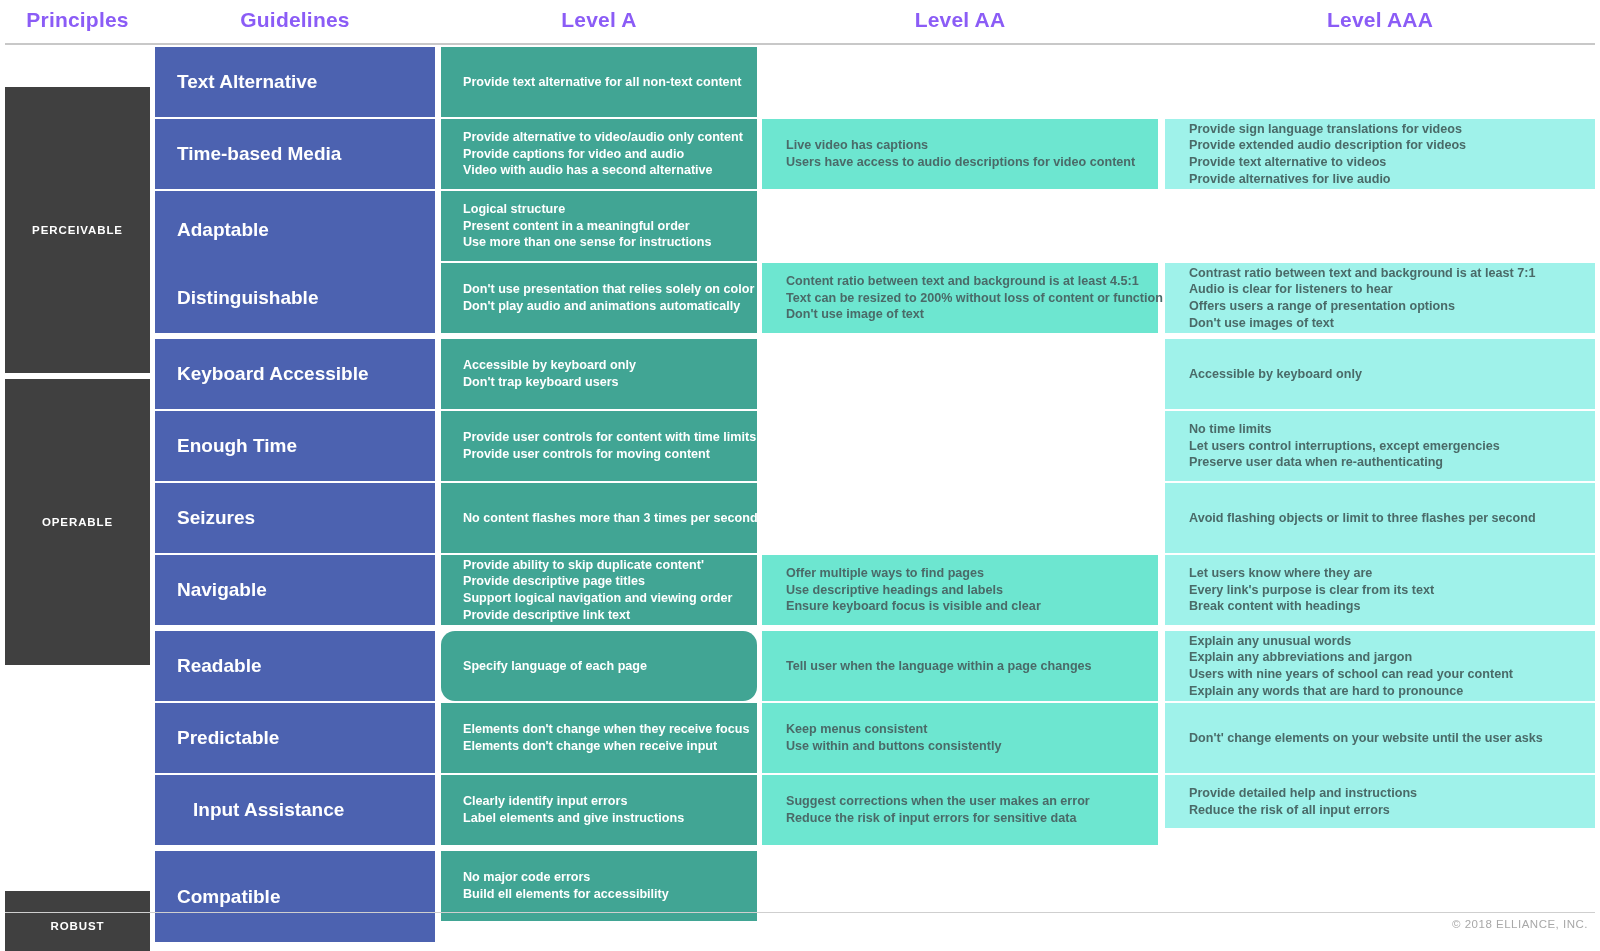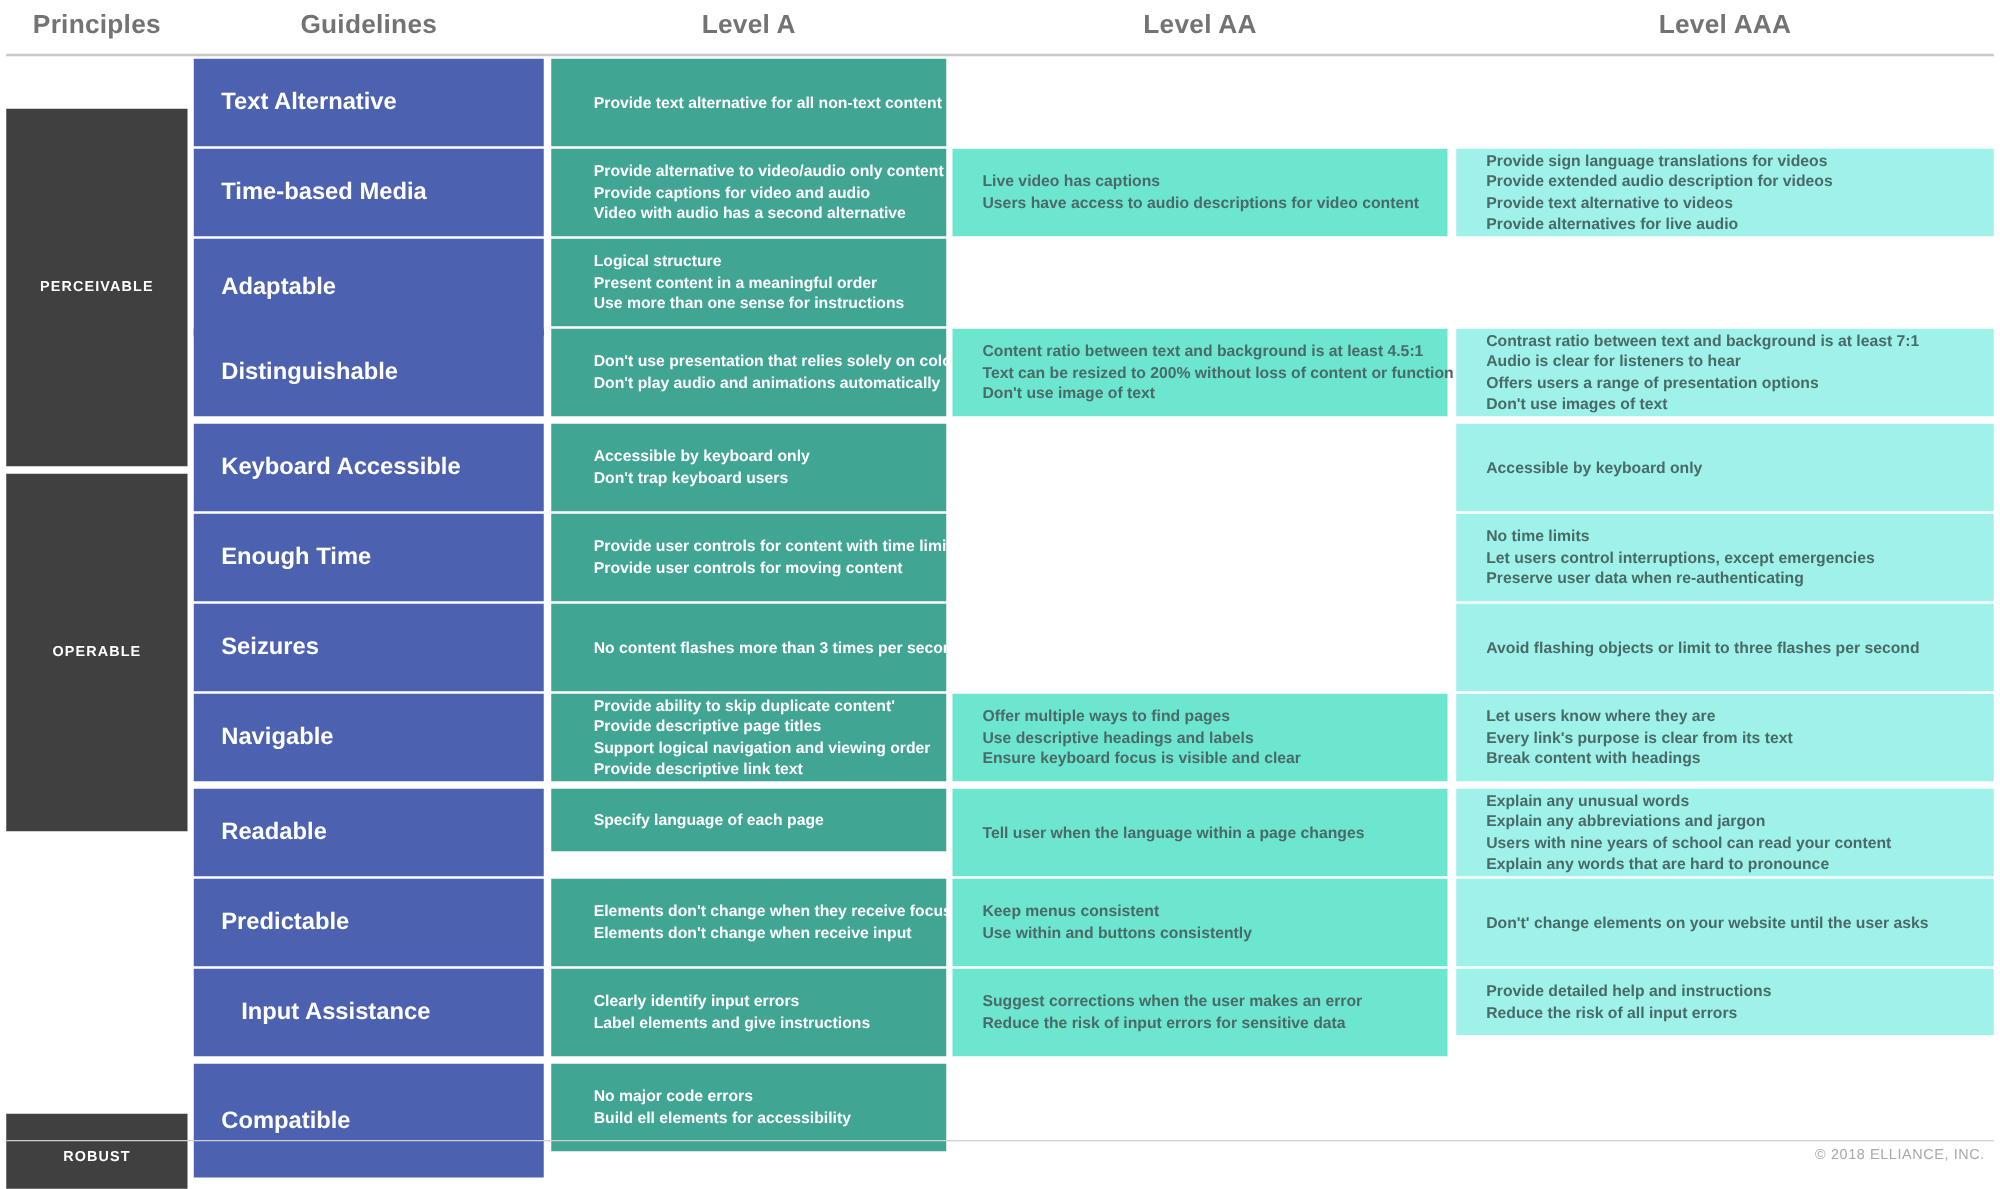--- a/index.html
+++ b/index.html
@@ -4,21 +4,21 @@
 <style>
   * { margin:0; padding:0; box-sizing:border-box; }
   html,body { width:1600px; height:951px; background:#ffffff;
     font-family:"Liberation Sans", sans-serif; overflow:hidden; }
 
   #sheet { position:relative; width:1600px; height:951px; background:#fff; }
 
   
   .hdr { position:absolute; top:0; left:0; width:1600px; height:45px; }
   .hdr-cell { position:absolute; top:8px; text-align:center;
-    font-size:21px; font-weight:bold; color:#737373; letter-spacing:.2px; }
+    font-size:21px; font-weight:bold; color:#8b5cf6; letter-spacing:.2px; }
   .hdr-rule { position:absolute; left:5px; top:43px; width:1590px; height:2px;
     background:#c8c8c8; }
 
   
   .grp { position:absolute; left:0; width:1600px; }
   .cell { position:absolute; }
 
   .prin { left:5px; width:145px; top:0;
     background:#404040; color:#ffffff;
     display:flex; align-items:center; justify-content:center;
@@ -30,21 +30,21 @@
     padding-left:22px; font-size:19px; font-weight:bold; }
 
   .lvl { display:flex; align-items:center; }
   .lvl ul { list-style:none; }
   .lvl li { white-space:nowrap; }
 
   .lvlA  { left:441px;  width:316px; background:#41a594; color:#ffffff; }
   .lvlAA { left:762px;  width:396px; background:#6de6d0; color:#4a6a68; }
   .lvlAAA{ left:1165px; width:430px; background:#9ff2ea; color:#4a6a68; }
 
-  .lvlA ul   { padding-left:34px; font-size:12.6px; font-weight:bold; line-height:1.32; }
+  .lvlA ul   { padding-left:22px; font-size:12.6px; font-weight:bold; line-height:1.32; }
   .lvlAA ul  { padding-left:24px; font-size:12.6px; font-weight:bold; line-height:1.32; }
   .lvlAAA ul { padding-left:24px; font-size:12.6px; font-weight:bold; line-height:1.32; }
 
   .empty { background:transparent !important; }
 
   
   .ftr-rule { position:absolute; left:5px; top:912px; width:1590px; height:1px;
     background:#cfcfcf; }
   .ftr-txt { position:absolute; right:12px; top:918px;
     font-size:11.5px; color:#a8a8a8; letter-spacing:.5px; }
@@ -190,21 +190,21 @@
         <div class="cell lvl lvlAAA" style="top: 216px; height: 70px;">
           <ul>
             <li>Let users know where they are</li>
             <li>Every link's purpose is clear from its text</li>
             <li>Break content with headings</li>
           </ul>
         </div>
       </div>
       <div class="grp" style="top: 631px; height: 214px;">
         <div class="cell guide" style="top: 0px; height: 70px;">Readable</div>
-        <div class="cell lvl lvlA" style="top: 0px; height: 50px;">
+        <div class="cell lvl lvlA" style="top: 0px; height: 70px; border-radius: 14px;">
           <ul>
             <li>Specify language of each page</li>
           </ul>
         </div>
         <div class="cell lvl lvlAA" style="top: 0px; height: 70px;">
           <ul>
             <li>Tell user when the language within a page changes</li>
           </ul>
         </div>
         <div class="cell lvl lvlAAA" style="top: 0px; height: 70px;">

